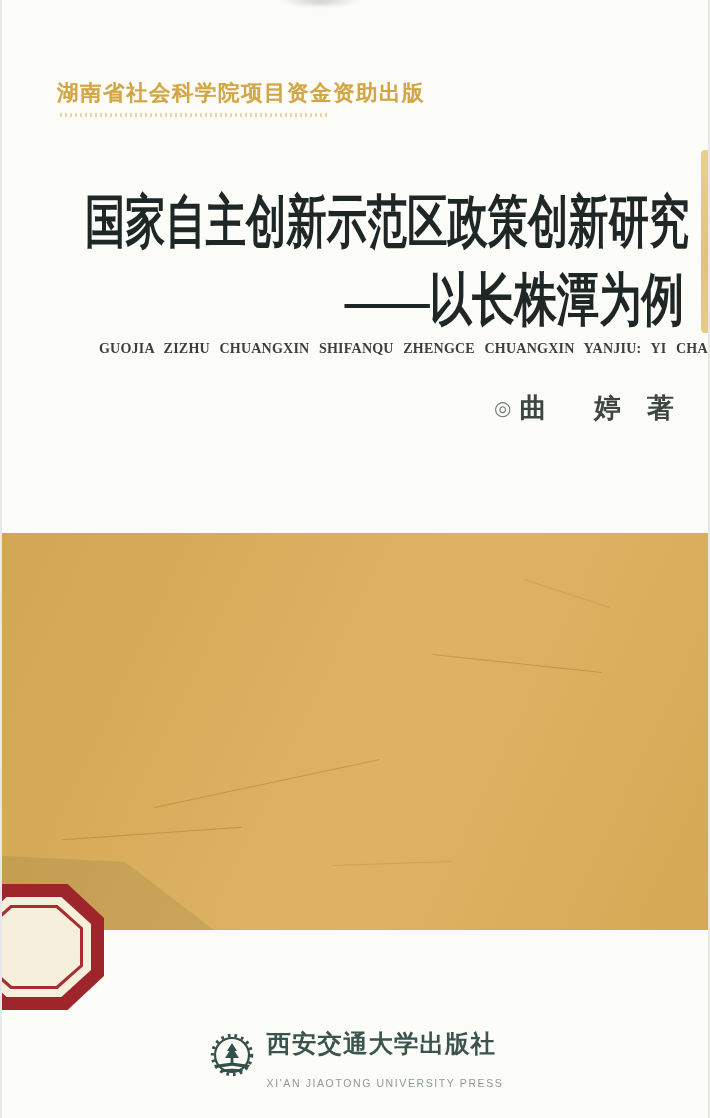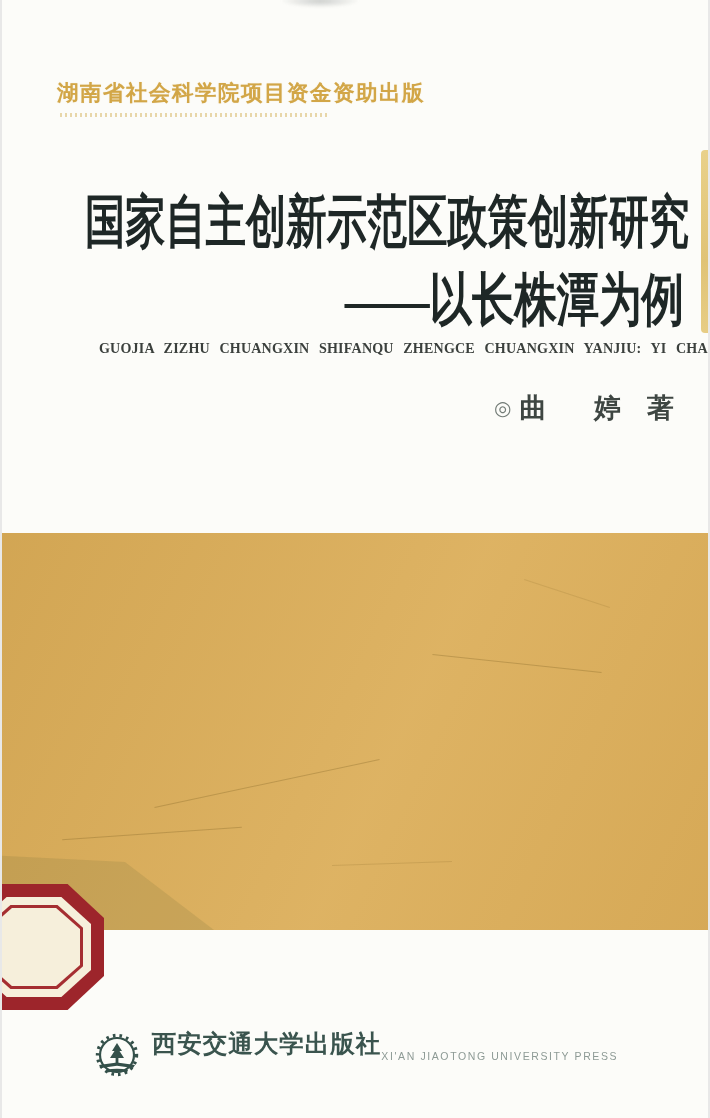--- a/index.html
+++ b/index.html
@@ -97,21 +97,21 @@
   .badge-outer{position:absolute;inset:0;background:#9d252b;}
   .badge-mid{position:absolute;inset:13px;background:#f6efdb;}
   .badge-line{position:absolute;inset:21px;background:#a52e31;}
   .badge-core{position:absolute;inset:24px;background:#f6efdb;}
   
   .publisher{
     position:absolute;left:0;right:0;top:1031px;height:60px;
     display:flex;align-items:flex-start;justify-content:center;gap:10px;
   }
   .pub-logo{width:50px;height:50px;flex:0 0 auto;margin-top:1px;}
-  .pub-text{display:flex;flex-direction:row;}
+  .pub-text{display:flex;flex-direction:column;}
   .pub-cn{
     font-size:24.5px;font-weight:700;color:#3a544e;
     letter-spacing:1px;line-height:1.1;
     font-family:"Liberation Sans","DejaVu Sans",sans-serif;
   }
   .pub-en{
     margin-top:19px;
     font-size:10.5px;color:#8d9a95;letter-spacing:1.6px;
     font-family:"Liberation Sans","DejaVu Sans",sans-serif;
     white-space:nowrap;

